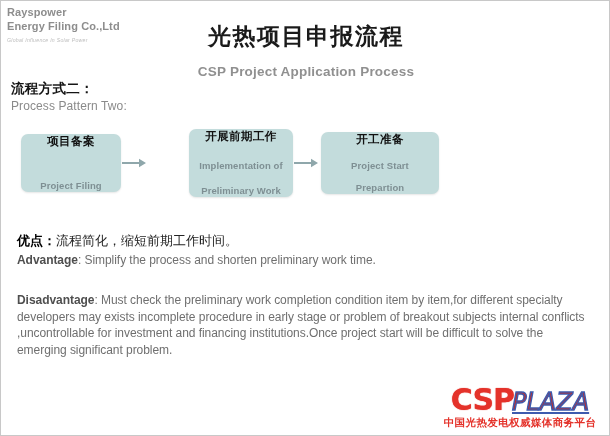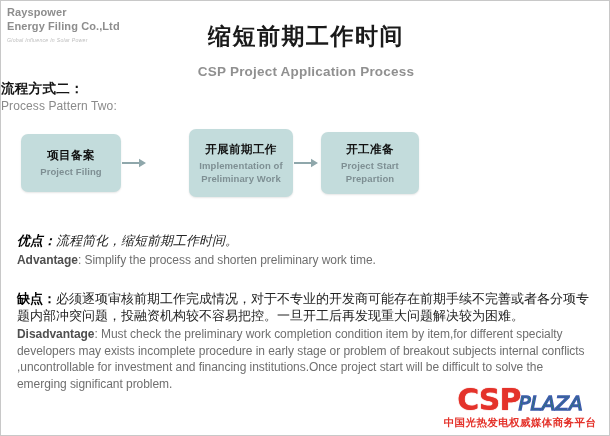--- a/index.html
+++ b/index.html
@@ -34,47 +34,47 @@
     font-size: 23px; font-weight: bold; color: #1a1a1a;
     letter-spacing: 1.5px; line-height: 27px;
     font-family: "DejaVu Sans", sans-serif;
   }
   #title-en {
     font-size: 13.5px; font-weight: bold; color: #909090;
     letter-spacing: .2px; line-height: 17px; margin-top: 13px;
   }
 
   
-  #pattern { position: absolute; left: 0; top: 79px; }
+  #pattern { position: absolute; left: 10px; top: 79px; }
   #pattern .cn {
     font-size: 13.5px; font-weight: bold; color: #151515;
     line-height: 17px; letter-spacing: .3px;
     font-family: "DejaVu Sans", sans-serif;
   }
   #pattern .en {
     font-size: 12px; color: #8a8a8a; line-height: 16px;
     letter-spacing: .1px; margin-top: 1px;
   }
 
   
   #flow {
     position: absolute; left: 20px; top: 128px;
     display: flex; align-items: center;
   }
   .fbox {
     background: #c3dcdc;
     border-radius: 7px;
     display: flex; flex-direction: column;
-    align-items: center; justify-content: center;
+    align-items: center; justify-content: space-between;
     text-align: center;
     box-shadow: 0 1px 2px rgba(0,0,0,.10);
   }
   .fbox.b1 { width: 100px; height: 58px; }
   .fbox.b2 { width: 104px; height: 68px; margin-left: 40px; }
-  .fbox.b3 { width: 98px; height: 62px; }
+  .fbox.b3 { width: 118px; height: 62px; }
   .fbox .cn {
     font-size: 11.5px; font-weight: bold; color: #111111;
     line-height: 15px; letter-spacing: .4px;
     font-family: "DejaVu Sans", sans-serif;
   }
   .fbox .en {
     font-size: 9.5px; font-weight: bold; color: #7e8f93;
     line-height: 13px; letter-spacing: .1px; margin-top: 2px;
   }
   .fbox .en2 { margin-top: 0px; }
@@ -85,21 +85,20 @@
   }
   .arrow svg { display: block; }
 
   
   .blk { position: absolute; left: 16px; width: 578px; }
   #adv { top: 231px; }
   #dis { top: 289px; }
   .lead {
     font-size: 13px; color: #242424; line-height: 18px;
     font-family: "DejaVu Sans", sans-serif;
-    font-style: italic;
   }
   .lead b { font-weight: bold; color: #000000; }
   .body-en {
     font-size: 12px; color: #6f6f6f; line-height: 16.5px;
     letter-spacing: -.05px; margin-top: 2px;
   }
   .body-en b { font-weight: bold; color: #4f4f4f; }
   .cn-par {
     font-size: 13px; color: #242424; line-height: 17px;
     font-family: "DejaVu Sans", sans-serif;
@@ -116,44 +115,45 @@
     display: flex; align-items: baseline; justify-content: center;
     line-height: 1;
   }
   #wm .csp {
     font-size: 30px; font-weight: bold; 
     color: #e2231a; letter-spacing: -1px;
     font-family: "DejaVu Sans", sans-serif;
     text-shadow: 0 0 1px #e2231a;
   }
   #wm .plaza {
-    font-size: 20px; font-style: italic; font-weight: normal;
-    color: #15803d; letter-spacing: 0px; margin-left: -2px;
+    font-size: 24px; font-style: italic; font-weight: normal;
+    color: #b91c1c; letter-spacing: 0px; margin-left: -2px;
     -webkit-text-stroke: 1.4px #2f4fa8;
     font-family: "DejaVu Sans", sans-serif;
+    text-decoration: underline;
   }
   #wm .sub {
     font-size: 10.5px; font-weight: bold; color: #e2231a;
     letter-spacing: .4px; margin-top: 1px;
     font-family: "DejaVu Sans", sans-serif;
   }
 </style>
 </head>
 <body>
 
 <div id="slide">
 
   <div id="logo">
     <div class="ln">Rayspower</div>
     <div class="ln">Energy Filing Co.,Ltd</div>
     <div class="tag">Global Influence In Solar Power</div>
   </div>
 
   <div id="titleblock">
-    <div id="title-cn">缩短前期工作时间</div>
+    <div id="title-cn">光热项目申报流程</div>
     <div id="title-en">CSP Project Application Process</div>
   </div>
 
   <div id="pattern">
     <div class="cn">流程方式二：</div>
     <div class="en">Process Pattern Two:</div>
   </div>
 
   <div id="flow">
 
@@ -187,21 +187,20 @@
     </div>
 
   </div>
 
   <div class="blk" id="adv">
     <div class="lead"><b>优点</b><b>：</b><span>流程简化，缩短前期工作时间。</span></div>
     <div class="body-en"><b>Advantage</b><span>: Simplify the process and shorten preliminary work time.</span></div>
   </div>
 
   <div class="blk" id="dis">
-    <div class="cn-par"><b>缺点</b><b>：</b><span>必须逐项审核前期工作完成情况，对于不专业的开发商可能存在前期手续不完善或者各分项专题内部冲突问题，投融资机构较不容易把控。一旦开工后再发现重大问题解决较为困难。</span></div>
     <div class="body-en"><b>Disadvantage</b><span>: Must check the preliminary work completion condition item by item,for different specialty developers may exists incomplete procedure in early stage or problem of breakout subjects internal conflicts ,uncontrollable for investment and financing institutions.Once project start will be difficult to solve the emerging significant problem.</span></div>
   </div>
 
   <div id="wm">
     <div class="row">
       <span class="csp">CSP</span>
       <span class="plaza">PLAZA</span>
     </div>
     <div class="sub">中国光热发电权威媒体商务平台</div>
   </div>

